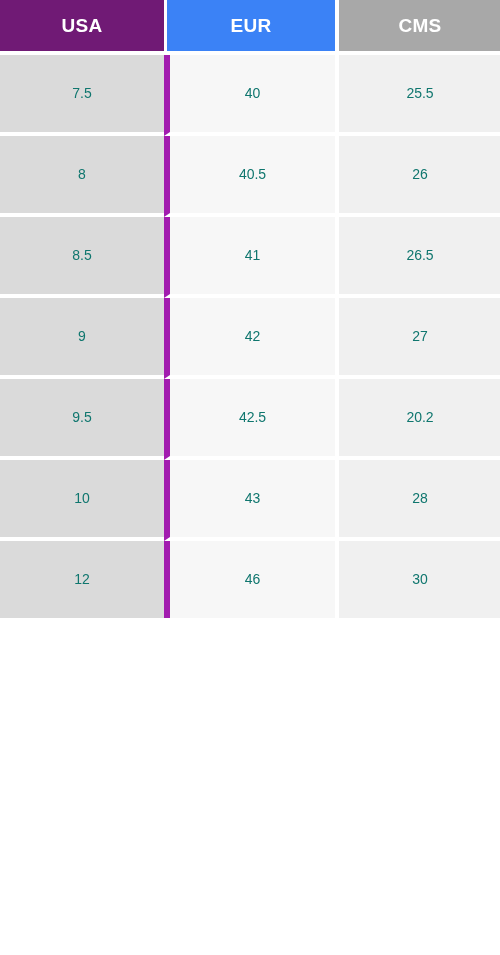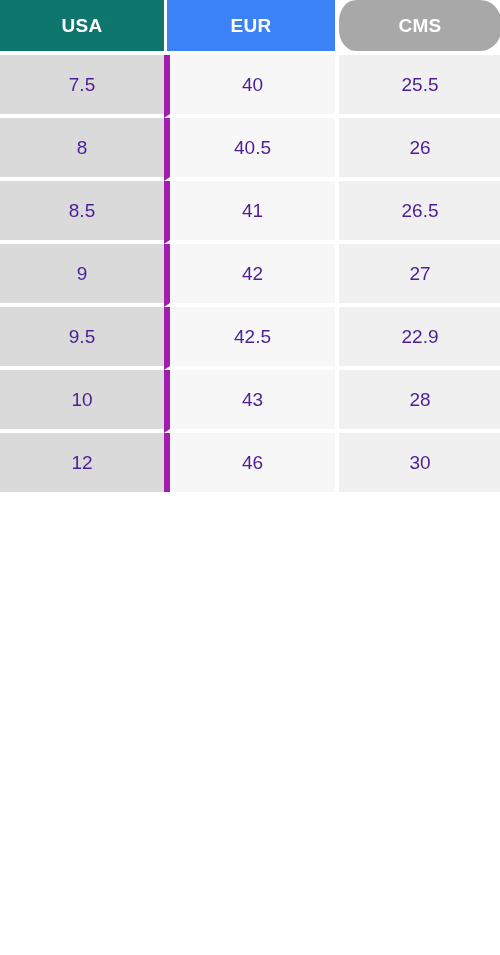--- a/index.html
+++ b/index.html
@@ -27,36 +27,36 @@
     height: 51px;
     line-height: 51px;
     text-align: center;
     vertical-align: middle;
     color: #ffffff;
     font-weight: bold;
     font-size: 19px;
     letter-spacing: 0.3px;
     padding: 0;
   }
-  .hdr-usa { background: #0f766e; width: 164px; }
+  .hdr-usa { background: #701a75; width: 164px; }
   .hdr-eur { background: #3b82f6; width: 168px; border-left: 3px solid #ffffff; }
-  .hdr-cms { background: #a8a8a8; width: 162px; border-left: 4px solid #ffffff; border-radius: 21px; }
+  .hdr-cms { background: #a8a8a8; width: 162px; border-left: 4px solid #ffffff; }
 
   
   .spacer-row td { height: 4px; padding: 0; background: #ffffff; }
 
   
   .cell {
     height: 51px;
     line-height: 51px;
     text-align: center;
     vertical-align: middle;
-    font-size: 19px;
-    color: #4c1d95;
-    padding: 4px;
+    font-size: 14px;
+    color: #0f766e;
+    padding: 13px;
     border-bottom: 4px solid #ffffff;
   }
   .col-usa { background: #dadada; }
   .col-eur { background: #f7f7f7; border-left: 6px solid #a21caf; }
   .col-cms { background: #f0f0f0; border-left: 4px solid #ffffff; }
 
   tbody tr:last-child .cell { border-bottom: none; }
 
   .below-table { height: 352px; background: #ffffff; }
 </style>
@@ -94,21 +94,21 @@
         <td class="cell col-cms">26.5</td>
       </tr>
       <tr>
         <td class="cell col-usa">9</td>
         <td class="cell col-eur">42</td>
         <td class="cell col-cms">27</td>
       </tr>
       <tr>
         <td class="cell col-usa">9.5</td>
         <td class="cell col-eur">42.5</td>
-        <td class="cell col-cms">22.9</td>
+        <td class="cell col-cms">20.2</td>
       </tr>
       <tr>
         <td class="cell col-usa">10</td>
         <td class="cell col-eur">43</td>
         <td class="cell col-cms">28</td>
       </tr>
       <tr>
         <td class="cell col-usa">12</td>
         <td class="cell col-eur">46</td>
         <td class="cell col-cms">30</td>

